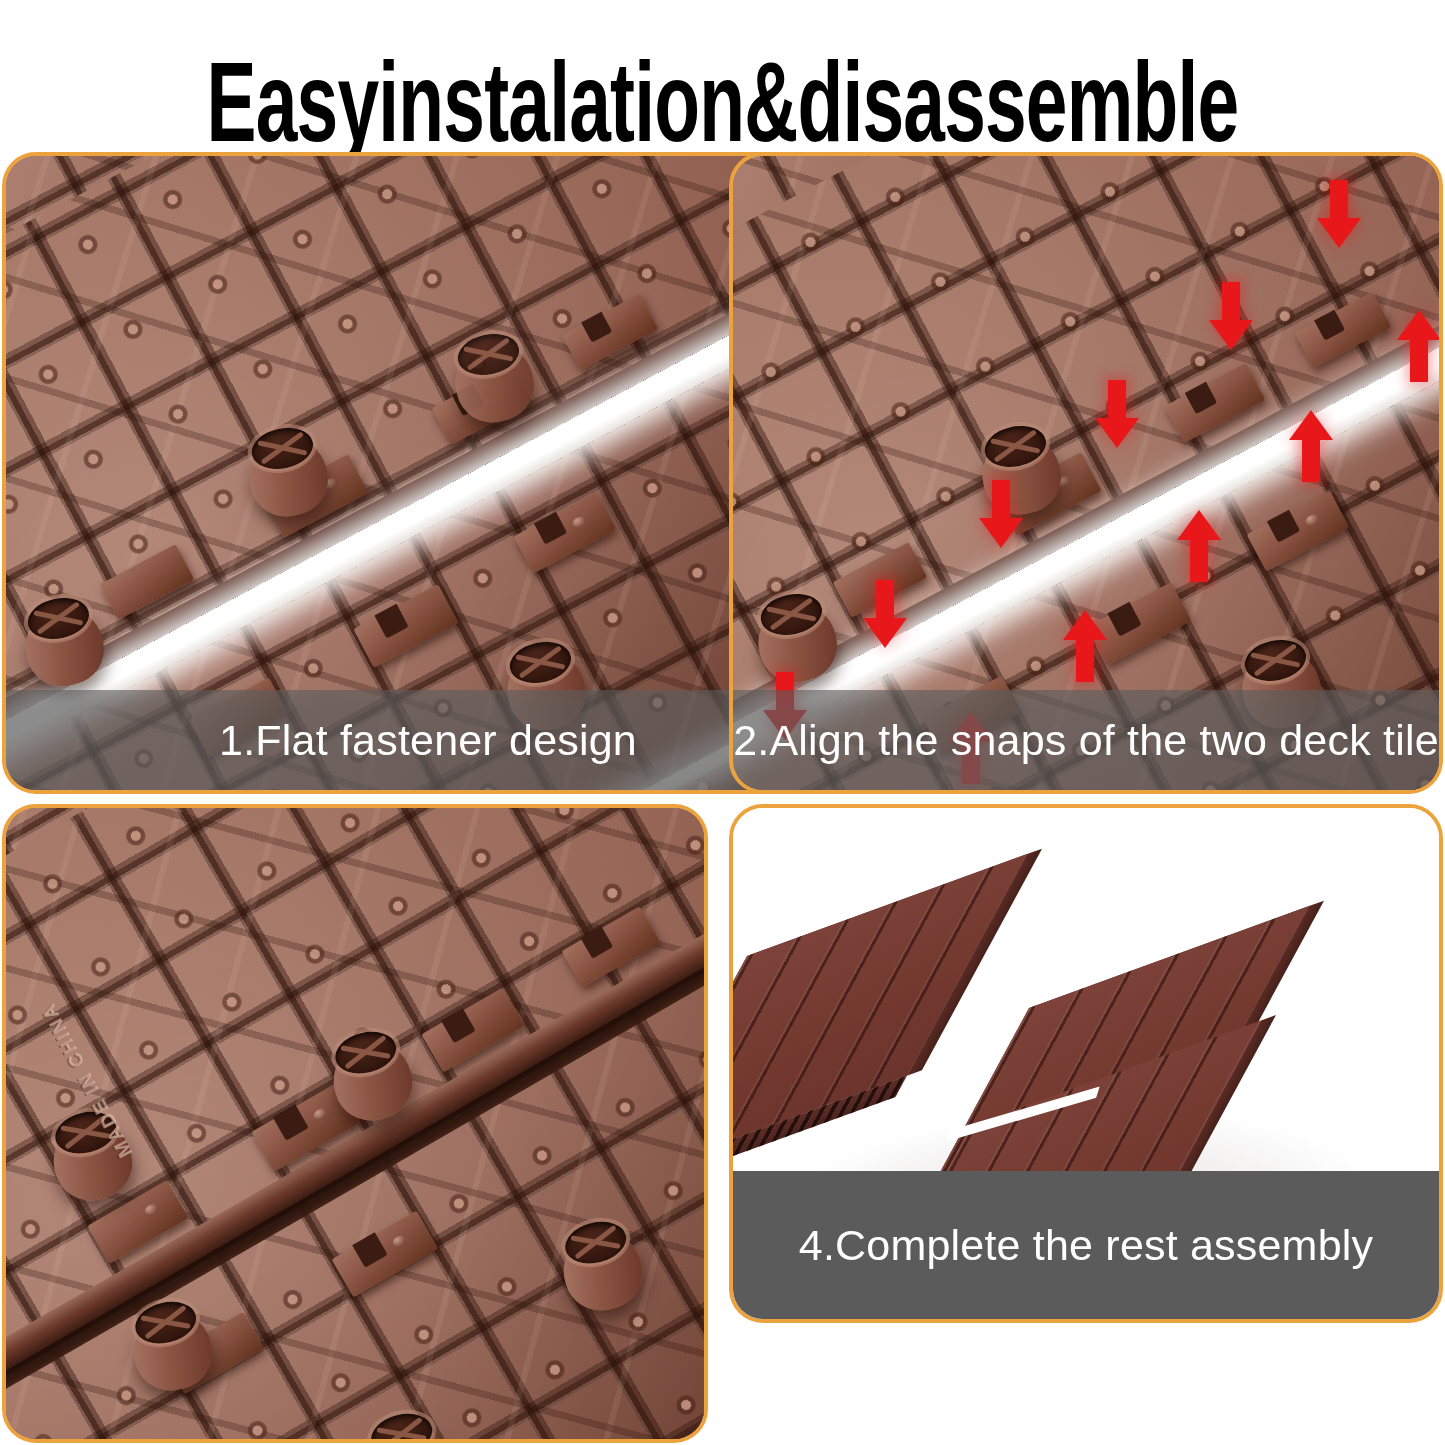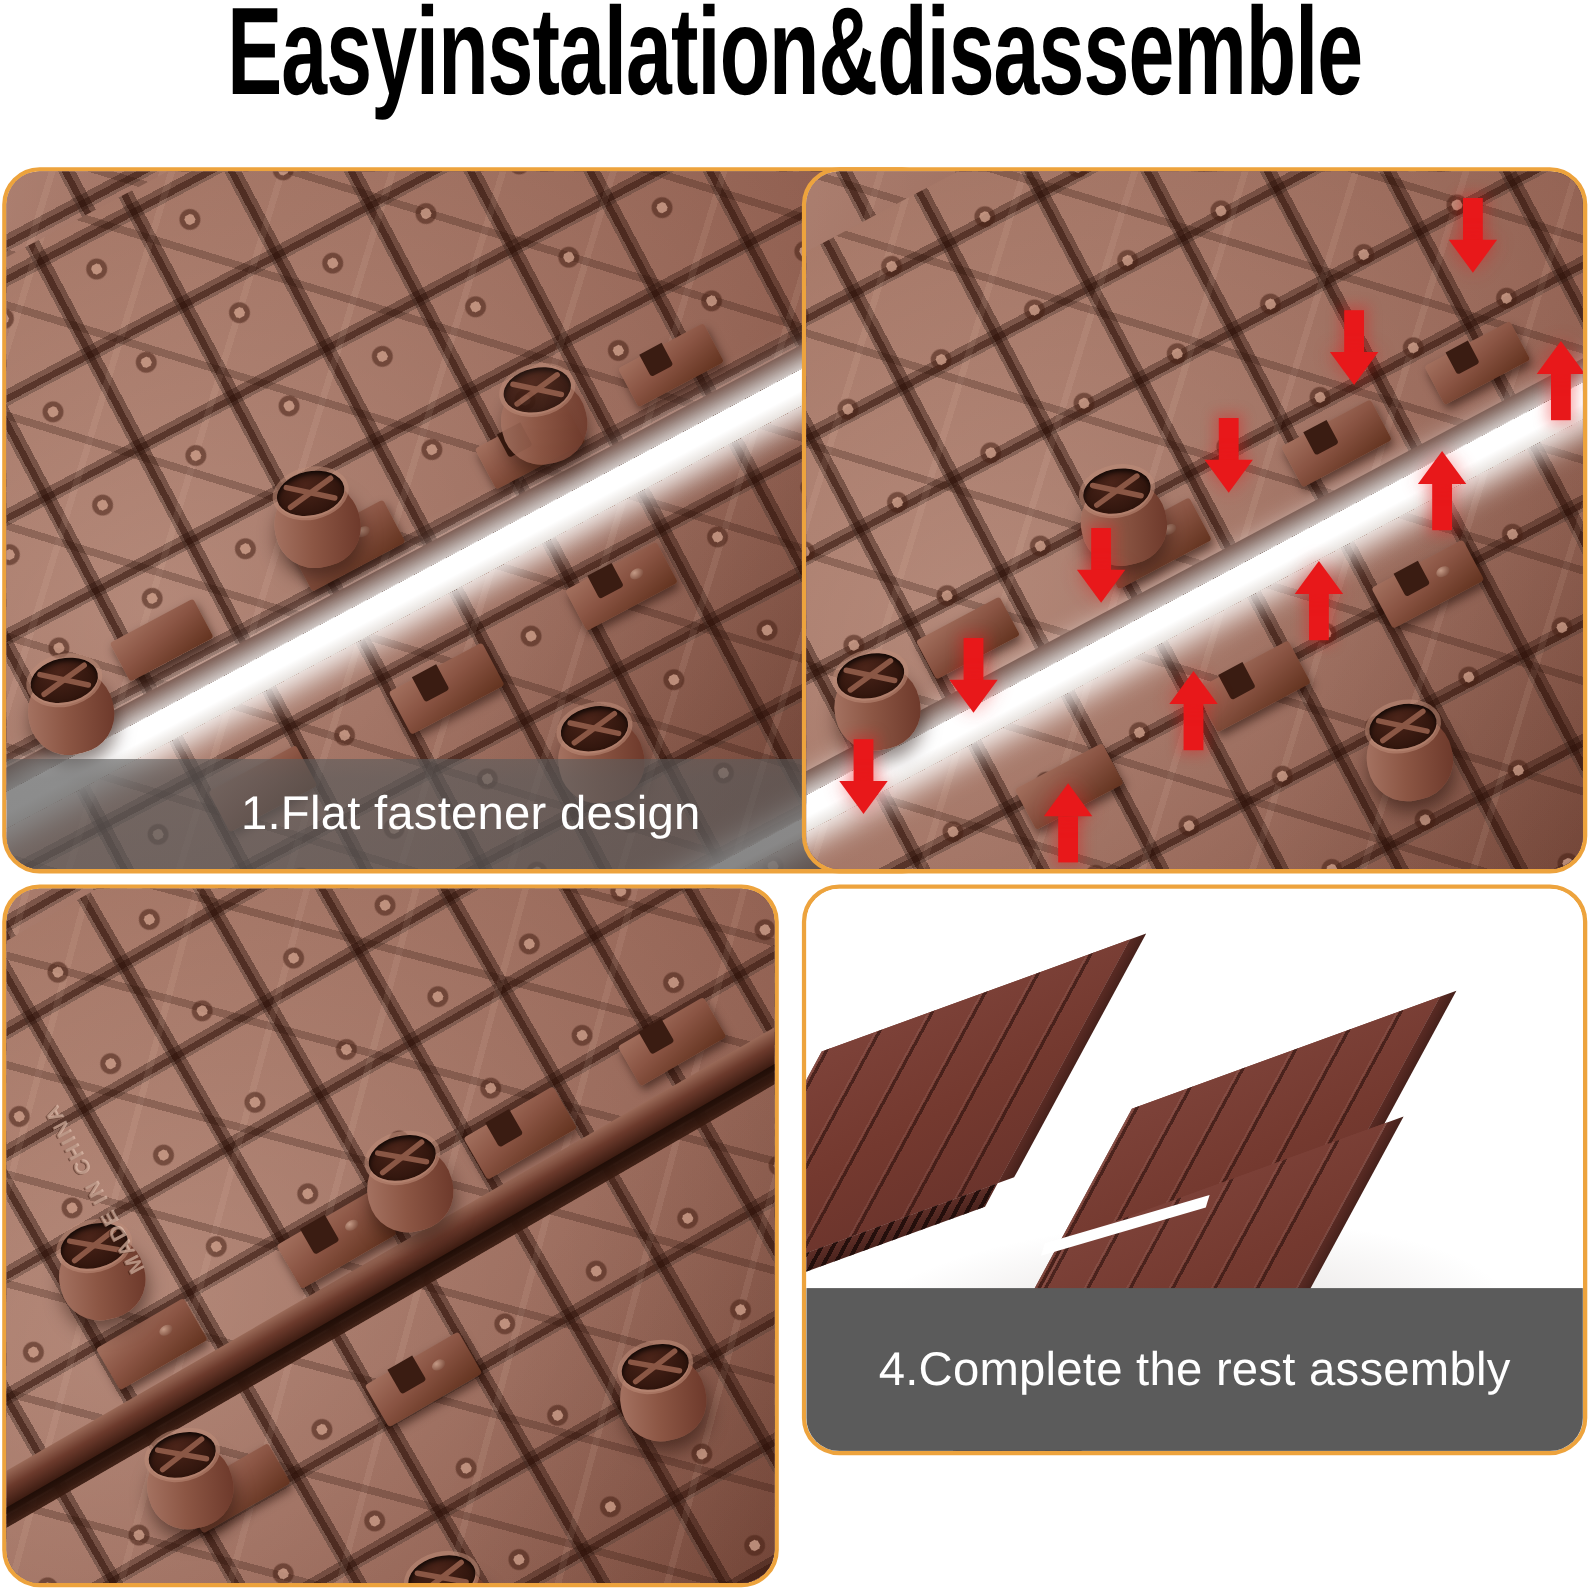--- a/index.html
+++ b/index.html
@@ -6,21 +6,21 @@
   html,body{ background:#ffffff; }
   body{
     width:1445px; height:1445px;
     font-family:"Liberation Sans", sans-serif;
     overflow:hidden; position:relative;
   }
 
   
   .title-bar{
     position:absolute; left:0; top:0; width:1445px; height:150px;
-    display:flex; align-items:flex-start; justify-content:center;
+    display:flex; align-items:flex-end; justify-content:center;
   }
   .title-text{
     font-family:"Liberation Sans Narrow","Liberation Sans",sans-serif;
     font-weight:bold;
     font-size:96px;
     letter-spacing:-1px;
     color:#000000;
     transform:scaleX(0.78) scaleY(1.18);
     transform-origin:center center;
     white-space:nowrap;
@@ -410,20 +410,23 @@
       <div class="arrow up" style="left:352px; top:482px;">
           <div class="shaft"></div>
           <div class="head"></div>
         </div>
       <div class="arrow up" style="left:238px; top:584px;">
           <div class="shaft"></div>
           <div class="head"></div>
         </div>
     </div>
 
+    <div class="caption translucent">
+      <span>2.Align the snaps of the two deck tile</span>
+    </div>
   </div>
 
   <div class="panel p3">
     <div class="stage">
 
       <div class="deck" style="left:-150px; top:-160px; width:780px; height:760px; transform:rotate(-30deg);">
         <div class="plate"></div>
           <div class="ribs"></div>
           <div class="cells"></div>
         <div class="chev"></div>

